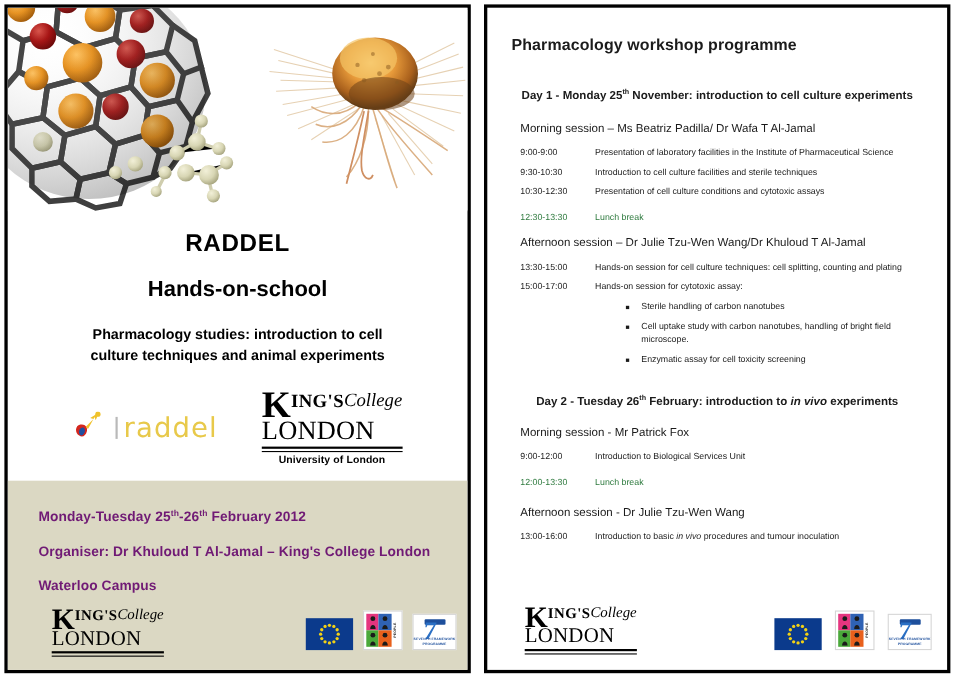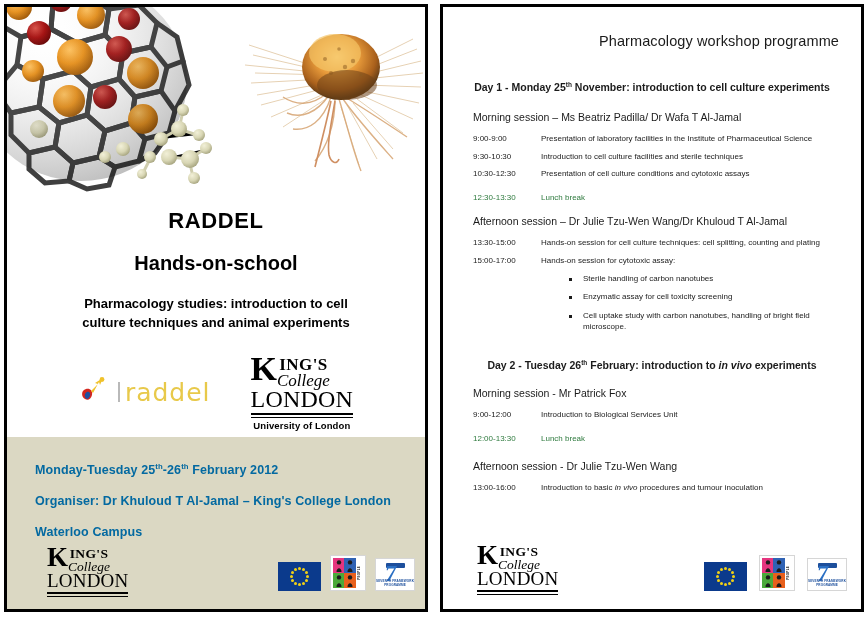--- a/index.html
+++ b/index.html
@@ -29,35 +29,35 @@
   
   .raddel{display:flex;align-items:center;gap:5px;}
   .raddel-mark{width:34px;height:30px;flex:none;}
   .raddel-bar{width:2px;height:20px;background:#b9b9b9;}
   .raddel-text{font-family:"DejaVu Sans",sans-serif;font-size:25px;color:#e8c94a;letter-spacing:1px;line-height:1;}
 
   
   .kcl{display:inline-block;text-align:left;color:#000;line-height:1;}
   .kcl .r1{display:flex;align-items:flex-start;}
   .kcl .bigk{font-family:"Liberation Serif",serif;font-size:34px;font-weight:bold;line-height:.82;}
-  .kcl .stack{display:flex;flex-direction:column;padding-top:1px;text-align:center;}
+  .kcl .stack{display:flex;flex-direction:row;padding-top:1px;}
   .kcl .ings{font-family:"Liberation Serif",serif;font-size:17px;font-weight:bold;letter-spacing:.4px;line-height:1;}
   .kcl .college{font-family:"Liberation Serif",serif;font-style:italic;font-size:17px;line-height:1.05;margin-top:-1px;}
   .kcl .london{font-family:"Liberation Serif",serif;font-size:24px;letter-spacing:.2px;line-height:1;margin-top:-3px;}
   .kcl .rule{border-top:2px solid #000;border-bottom:1px solid #000;height:2px;margin-top:2px;}
   .kcl .uol{font-family:"Liberation Sans",sans-serif;font-size:9.5px;font-weight:bold;text-align:center;margin-top:3px;letter-spacing:.1px;}
   .kcl-sm .bigk{font-size:27px;}
   .kcl-sm .ings{font-size:13.5px;}
   .kcl-sm .college{font-size:13.5px;}
   .kcl-sm .london{font-size:19px;}
 
   
   .beige{position:absolute;left:0;right:0;top:430px;bottom:0;background:#dbd8c3;}
   .beige .lines{padding:26px 0 0 28px;}
-  .beige .line{font-size:12.5px;font-weight:bold;color:#0369a1;margin-bottom:17px;letter-spacing:.1px;}
+  .beige .line{font-size:12.5px;font-weight:bold;color:#701a75;margin-bottom:17px;letter-spacing:.1px;}
   sup{font-size:.62em;vertical-align:super;line-height:0;}
 
   .footrow{position:absolute;left:0;right:0;bottom:10px;height:60px;}
   .foot-kcl{position:absolute;left:40px;bottom:2px;}
   .foot-euset{position:absolute;right:10px;bottom:8px;display:flex;align-items:flex-end;gap:9px;}
 
   
   .euflag{width:43px;height:29px;background:#0b3a8c;position:relative;flex:none;}
   .star{position:absolute;width:3px;height:3px;background:#f2d115;border-radius:50%;}
   
@@ -70,21 +70,21 @@
   .mc-side span{font-size:3.1px;font-weight:bold;color:#111;writing-mode:vertical-rl;transform:rotate(180deg);white-space:nowrap;letter-spacing:.2px;}
   
   .fp7{width:40px;height:33px;background:#ffffff;border:1px solid #d6d6d6;box-sizing:border-box;position:relative;flex:none;}
   .fp7 .seven{position:absolute;left:9px;top:3px;font-family:"Liberation Serif",serif;font-size:23px;font-weight:bold;
               color:#2a6fc4;line-height:1;transform:skewX(-6deg);}
   .fp7 .bluebar{position:absolute;left:10px;top:4px;width:19px;height:5px;background:#1d4f9c;border-radius:1px;}
   .fp7 .cap{position:absolute;left:0;right:0;bottom:2px;text-align:center;font-size:3.1px;font-weight:bold;color:#1d4f9c;letter-spacing:.1px;line-height:1.25;}
 
   
   .prog{padding:26px 22px 0 22px;color:#1b1b1b;}
-  .prog-title{text-align:right;font-size:14.5px;font-weight:normal;margin:0 0 32px 0;letter-spacing:.1px;}
+  .prog-title{text-align:left;font-size:14.5px;font-weight:bold;margin:0 0 32px 0;letter-spacing:.1px;}
   .day-head{text-align:center;font-size:10.5px;font-weight:bold;margin:0 0 18px 0;}
   .day-head2{text-align:center;font-size:10.5px;font-weight:bold;margin:26px 0 16px 0;}
   .sess{font-size:10.5px;margin:0 0 10px 0;padding-left:8px;}
   .sess2{font-size:10.5px;margin:16px 0 10px 0;padding-left:8px;}
   .row{display:flex;font-size:8px;line-height:1.45;margin-bottom:6px;padding-left:8px;}
   .row .tm{width:68px;flex:none;}
   .row.lunch{color:#2e7a3e;margin-top:12px;margin-bottom:12px;}
   .bullets{list-style:none;margin:2px 0 0 0;padding:0 0 0 104px;}
   .bullets li{font-size:8px;line-height:1.45;margin-bottom:7px;position:relative;padding-left:14px;}
   .bullets li:before{content:"";position:absolute;left:0;top:5px;width:3px;height:3px;background:#1b1b1b;}
@@ -388,22 +388,22 @@
         <div class="tm">13:30-15:00</div>
         <div class="tx">Hands-on session for cell culture techniques: cell splitting, counting and plating</div>
       </div>
       <div class="row">
         <div class="tm">15:00-17:00</div>
         <div class="tx">Hands-on session for cytotoxic assay:</div>
       </div>
 
       <ul class="bullets">
         <li>Sterile handling of carbon nanotubes</li>
+        <li>Cell uptake study with carbon nanotubes, handling of bright field microscope.</li>
         <li>Enzymatic assay for cell toxicity screening</li>
-        <li>Cell uptake study with carbon nanotubes, handling of bright field microscope.</li>
       </ul>
 
       <div class="day-head2"><span>Day 2 - Tuesday 26</span><sup>th</sup><span> February: introduction to </span><span class="ital">in vivo</span><span> experiments</span></div>
 
       <div class="sess">Morning session - Mr Patrick Fox</div>
 
       <div class="row">
         <div class="tm">9:00-12:00</div>
         <div class="tx">Introduction to Biological Services Unit</div>
       </div>

